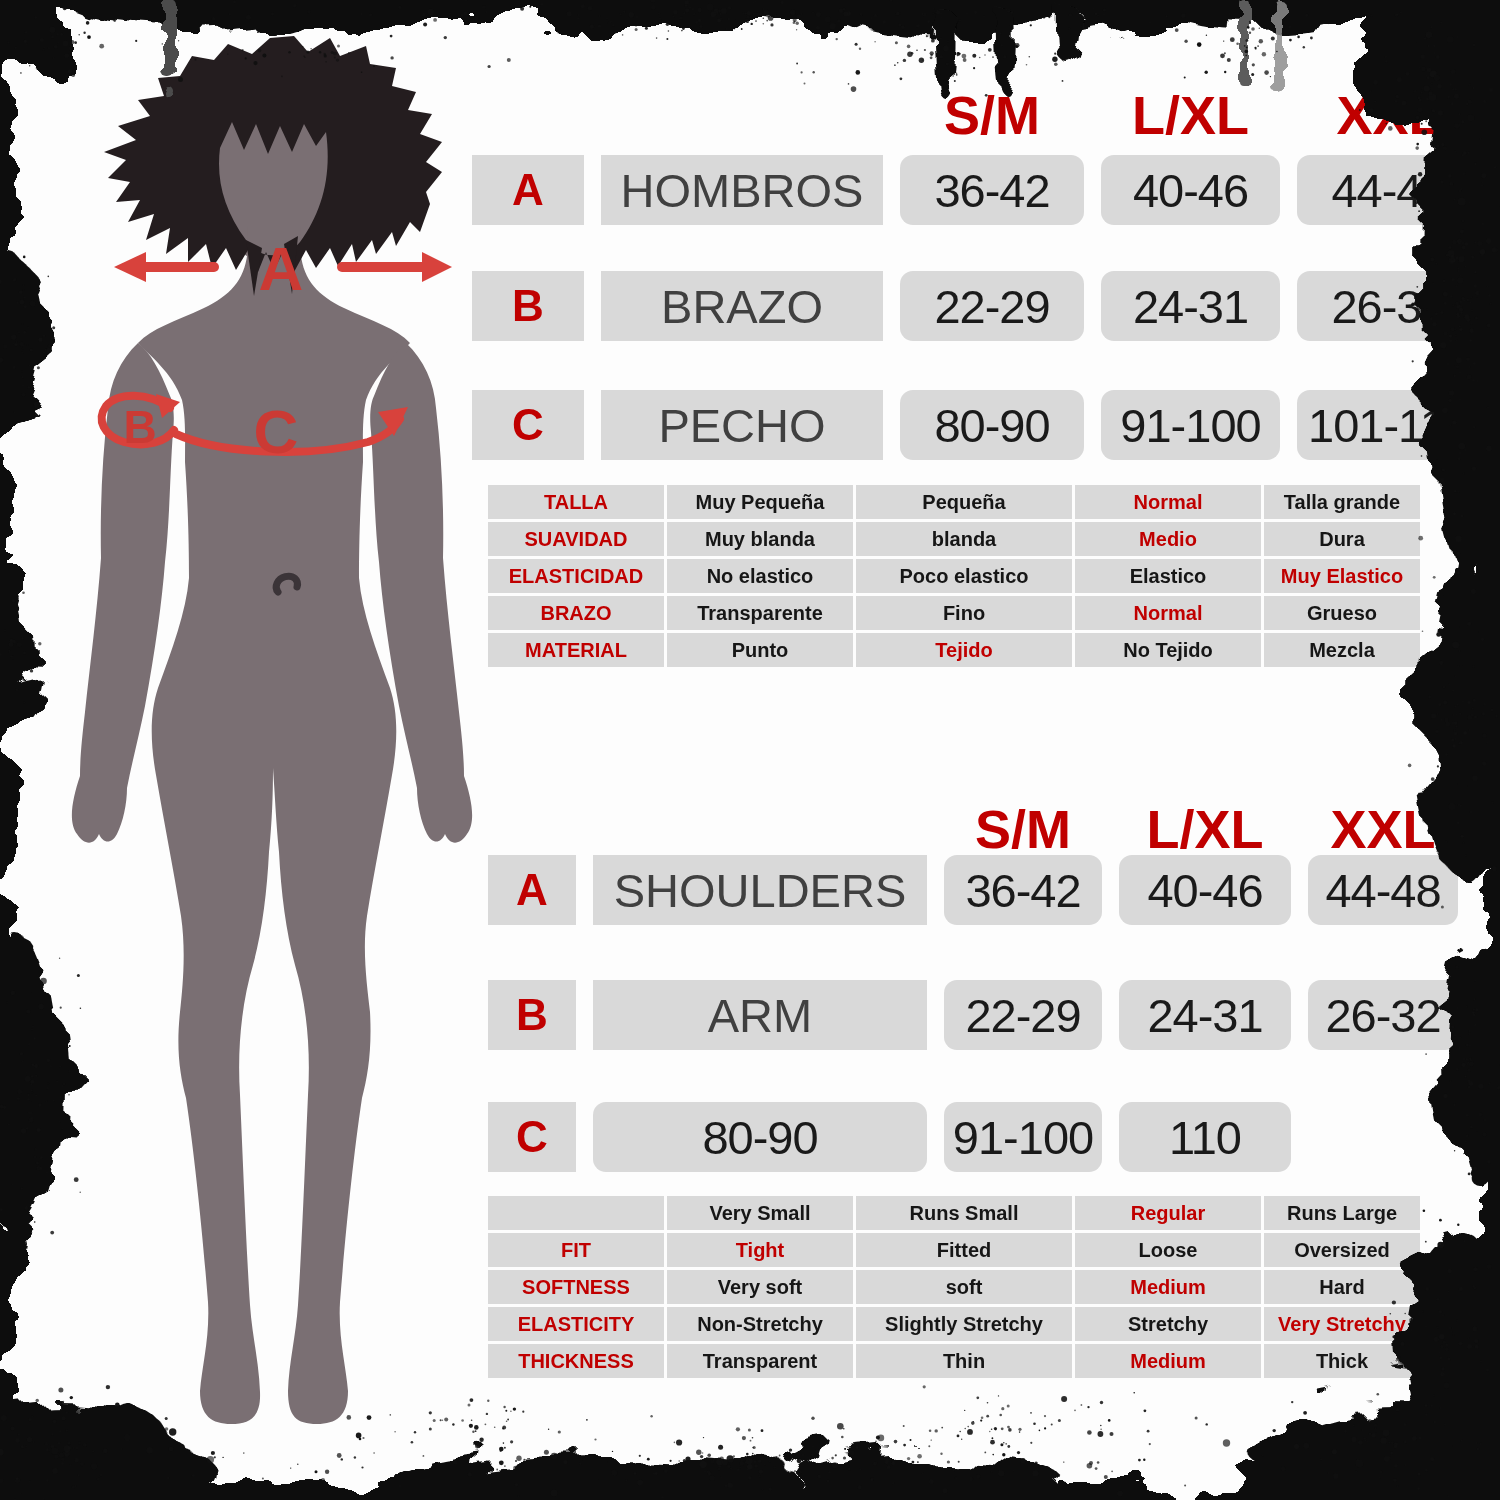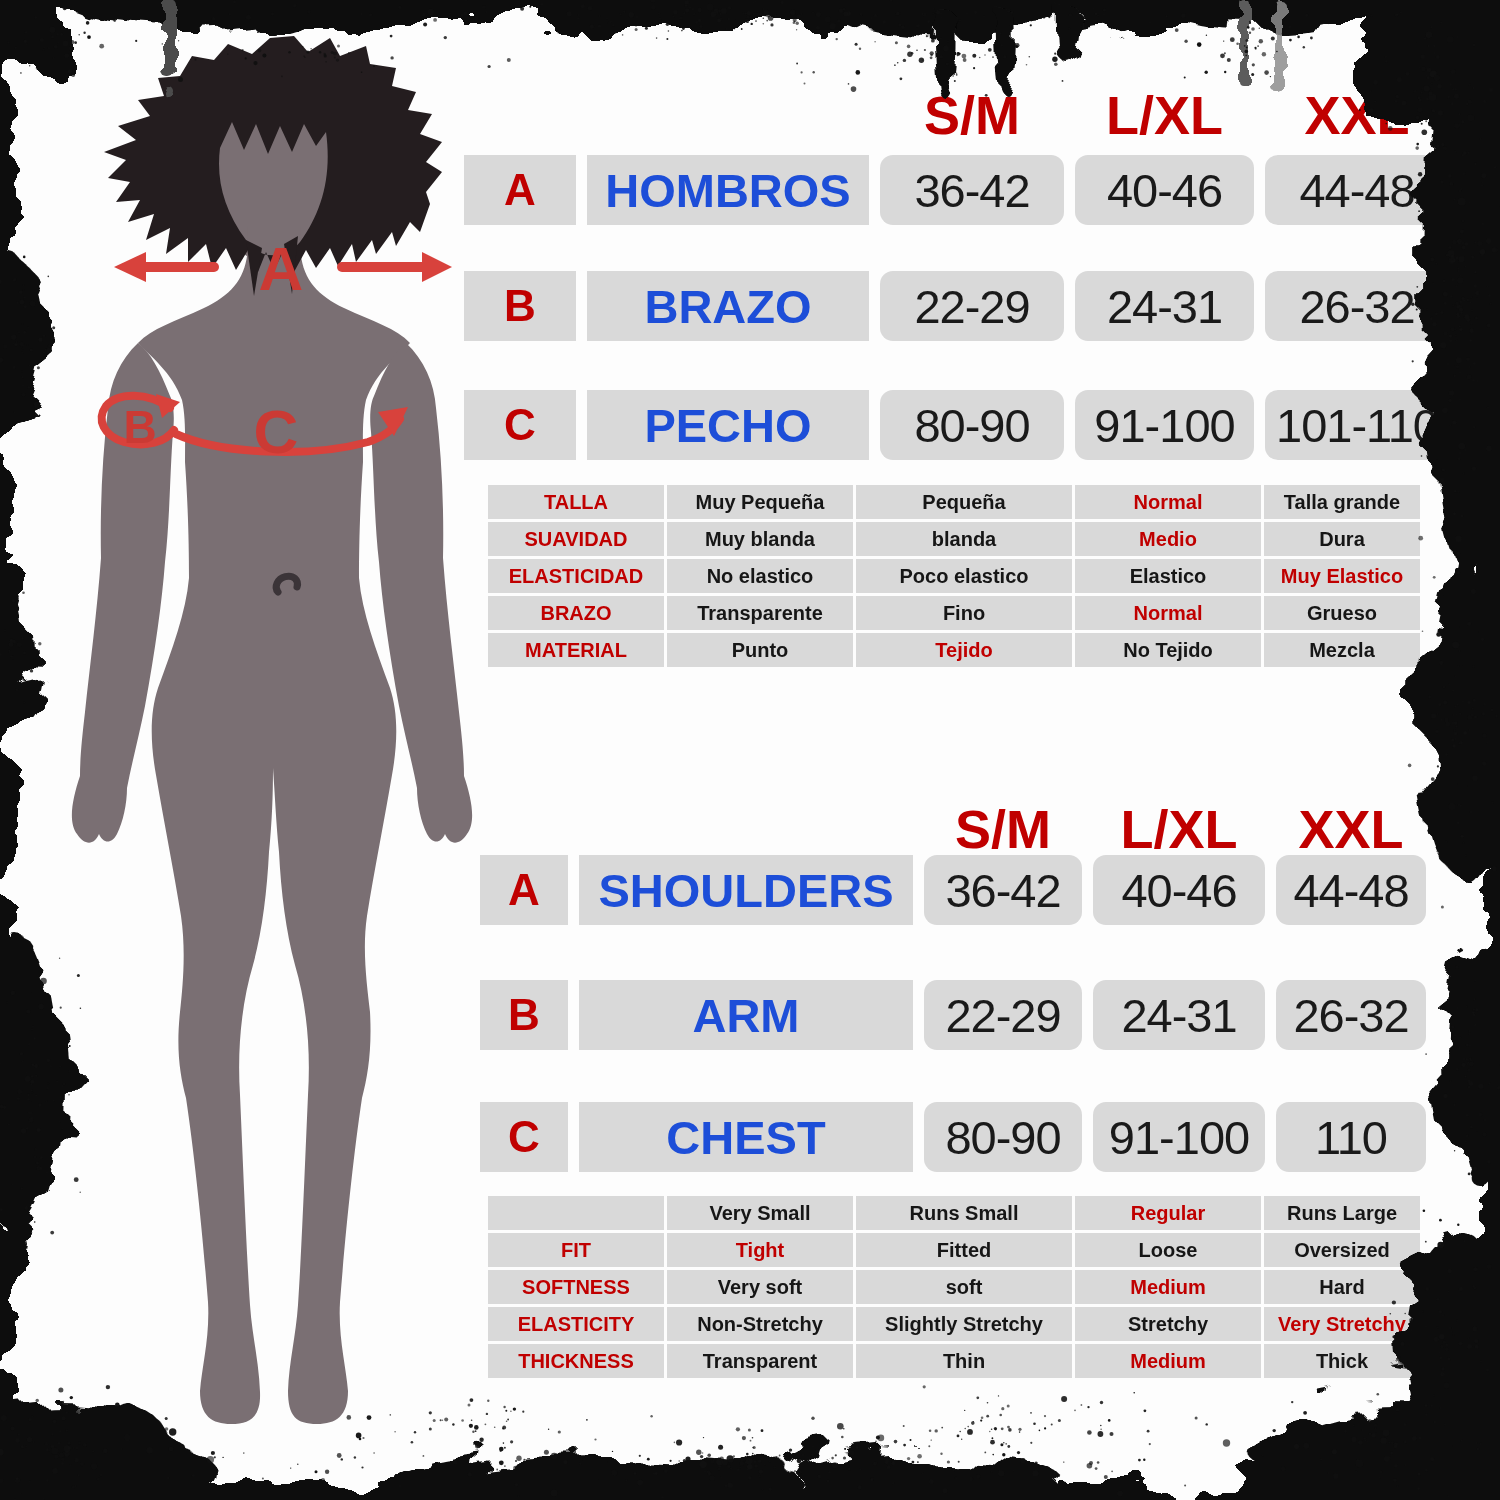--- a/index.html
+++ b/index.html
@@ -1,29 +1,29 @@
 <!DOCTYPE html>
 <html style="--red_text: #c00000; --red_arrow: #d8423c; --red_label: #cb3a34; --cell_bg: #d9d9d9; --body: #7a6f73; --hair: #241d1f; --ink: #101010;"><head>
 <meta charset="utf-8">
 <style>
   html,body{margin:0;padding:0;background:#888;}
   #stage{position:relative;width:1500px;height:1500px;background:#fdfdfd;overflow:hidden;
          font-family:"Liberation Sans","DejaVu Sans",sans-serif;margin:0 auto;}
   svg{display:block}
   .abs{position:absolute;}
   
-  .meas-row{display:grid;position:absolute;left:4px;column-gap:11px;height:70px;}
+  .meas-row{display:grid;position:absolute;left:12px;column-gap:17px;height:70px;}
   .es-cols{grid-template-columns:112px 282px 184px 179px 184px;}
   .en-cols{grid-template-columns:88px 334px 158px 172px 150px;}
   .mcell{background:var(--cell_bg);display:flex;align-items:center;justify-content:center;}
   .mhdr{background:transparent;height:58px;}
   .mhdr .mcell{background:transparent;}
   .hlabel{color:var(--red_text);font-weight:bold;font-size:54px;}
   .letter{color:var(--red_text);font-weight:bold;font-size:44px;}
-  .name{color:#1d4ed8;font-weight:bold;font-size:47px;letter-spacing:0px;}
+  .name{color:#404040;font-weight:normal;font-size:47px;letter-spacing:0px;}
   .val{color:#1a1a1a;font-weight:normal;font-size:47px;letter-spacing:-1px;border-radius:13px;}
   
   .attr{position:absolute;}
   .arow{display:grid;grid-template-columns:176px 186px 216px 186px 156px;column-gap:3px;
         height:34px;margin-bottom:3px;}
   .acell{background:var(--cell_bg);display:flex;align-items:center;justify-content:center;
          font-size:20px;font-weight:bold;color:#161616;white-space:nowrap;}
   .albl{color:var(--red_text);}
   .hl{color:var(--red_text);}
 </style>
@@ -191,21 +191,20 @@
     </div>
     <div class="meas-row en-cols" style="top:182px">
       <div class="mcell letter">B</div>
       <div class="mcell name">ARM</div>
       <div class="mcell val">22-29</div>
       <div class="mcell val">24-31</div>
       <div class="mcell val">26-32</div>
     </div>
     <div class="meas-row en-cols" style="top:304px">
       <div class="mcell letter">C</div>
-      <div class="mcell name">CHEST</div>
       <div class="mcell val">80-90</div>
       <div class="mcell val">91-100</div>
       <div class="mcell val">110</div>
     </div>
   </div>
 
   <div class="attr" style="left:488px;top:1196px">
     <div class="arow">
       <div class="acell albl"></div>
       <div class="acell">Very Small</div>

